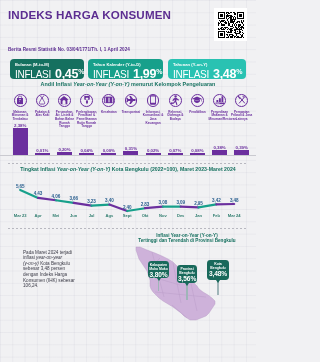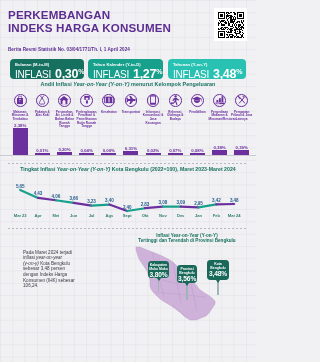--- a/index.html
+++ b/index.html
@@ -92,21 +92,20 @@
 .pinf { font-size:10px; font-weight:300; letter-spacing:-.25px;}
 .pval { font-size:12.5px; font-weight:bold; margin-left:4px; letter-spacing:-.3px;}
 .ppct { font-size:7px; font-weight:bold; margin-left:0px; align-self:flex-start; margin-top:1px;}
 </style>
 </head>
 <body>
 
 <div id="grid"></div>
 <div class="layer">
   <div class="title">
-    <div class="t1">PERKEMBANGAN</div>
     <div class="t2">INDEKS HARGA KONSUMEN</div>
   </div>
   <div class="subtitle">Berita Resmi Statistik No. 03/04/1771/Th. I, 1 April 2024</div>
 
   <div class="qr">
       <svg width="26" height="26" viewBox="0 0 25 25" shape-rendering="crispEdges">
         <rect x="0" y="0" width="7" height="1"></rect>
         <rect x="8" y="0" width="3" height="1"></rect>
         <rect x="12" y="0" width="1" height="1"></rect>
         <rect x="14" y="0" width="2" height="1"></rect>
@@ -273,29 +272,29 @@
         <rect x="17" y="24" width="6" height="1"></rect>
         <rect x="24" y="24" width="1" height="1"></rect>
       </svg>
     </div>
 
   <div class="panels">
     <div class="panel p1">
       <div class="plbl">Bulanan (M-to-M)</div>
       <div class="prow">
         <span class="pinf">INFLASI</span>
-        <span class="pval">0,30</span>
+        <span class="pval">0,45</span>
         <span class="ppct">%</span>
       </div>
     </div>
     <div class="panel p2">
       <div class="plbl">Tahun Kalender (Y-to-D)</div>
       <div class="prow">
         <span class="pinf">INFLASI</span>
-        <span class="pval">1,27</span>
+        <span class="pval">1,99</span>
         <span class="ppct">%</span>
       </div>
     </div>
     <div class="panel p3">
       <div class="plbl">Tahunan (Y-on-Y)</div>
       <div class="prow">
         <span class="pinf">INFLASI</span>
         <span class="pval">3,48</span>
         <span class="ppct">%</span>
       </div>

